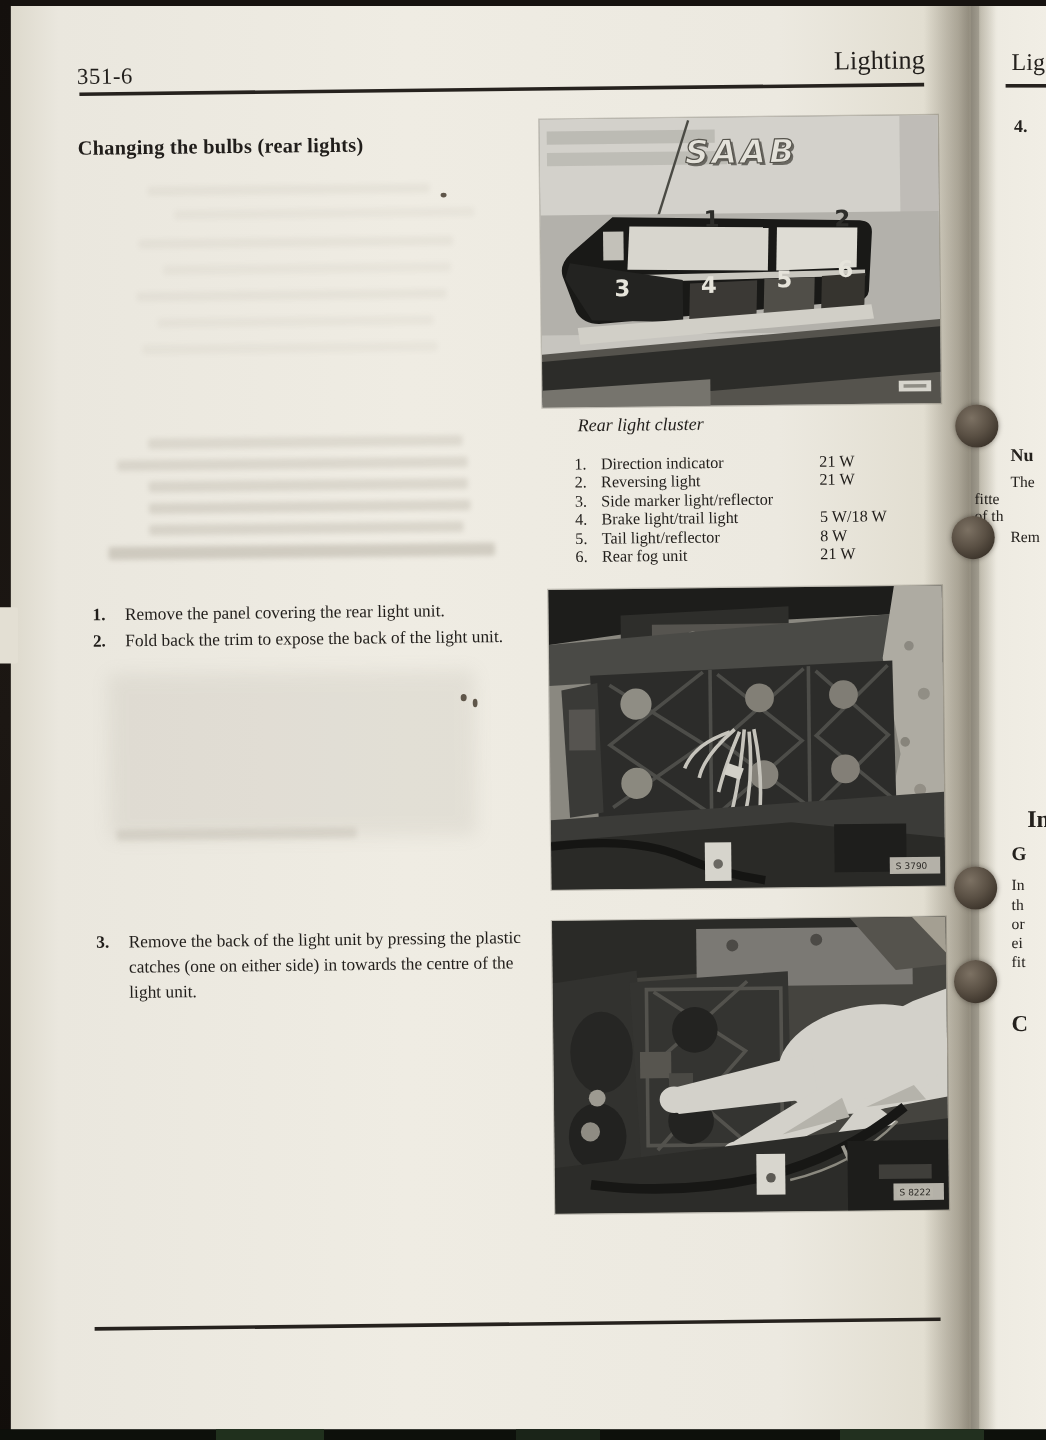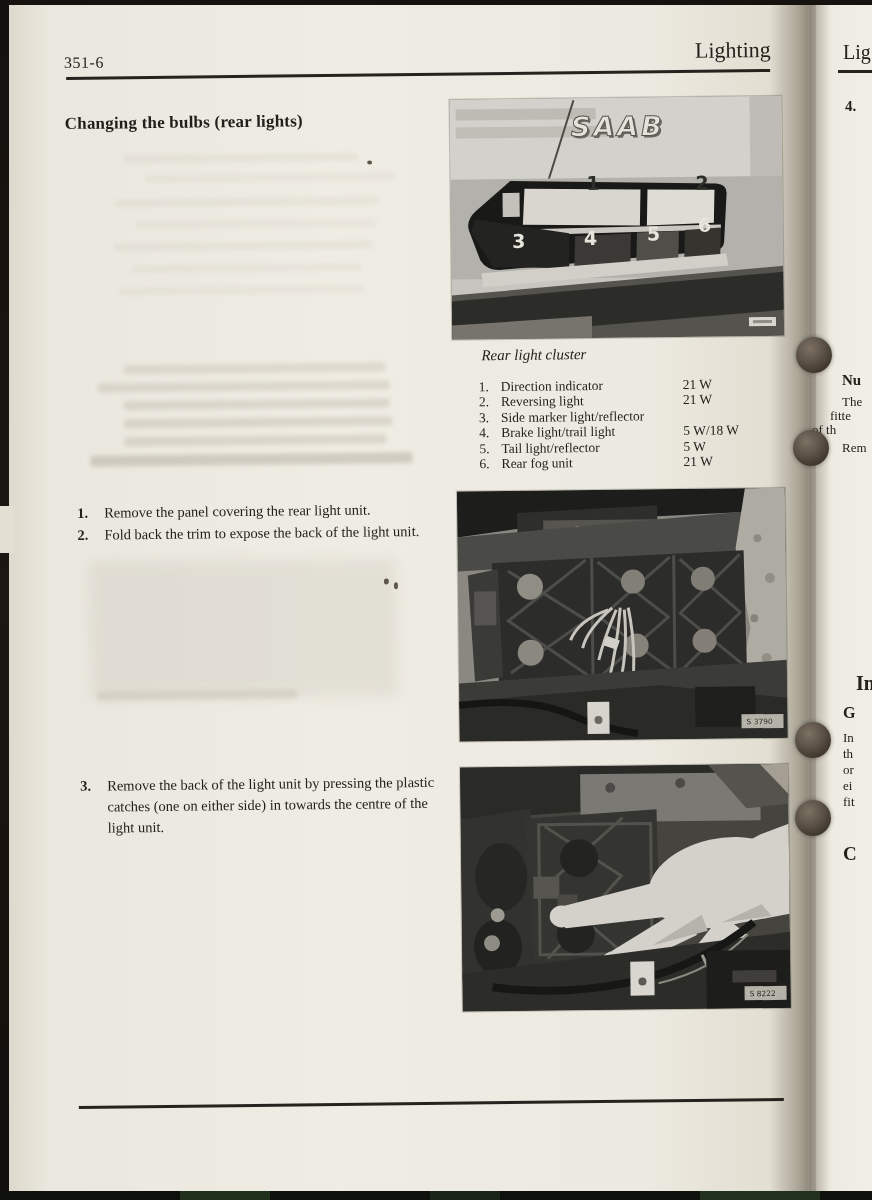--- a/index.html
+++ b/index.html
@@ -27,21 +27,21 @@
   .edge-top{position:absolute;left:0;top:0;width:872px;height:5px;background:#16120f;}
   .edge-left{position:absolute;left:0;top:0;width:9px;height:1200px;background:linear-gradient(to bottom,#14100d,#1c1713 50%,#120e0b);}
   .edge-bottom{position:absolute;left:0;top:1191px;width:872px;height:9px;background:#0d100b;z-index:40;}
   .edge-bottom .patch{position:absolute;top:0;height:9px;}
   .left-tab{position:absolute;left:0;top:506px;width:15px;height:47px;background:#e3dfd3;border-radius:0 2px 2px 0;z-index:5;}
   
   .content{
     position:absolute;left:0;top:0;width:872px;height:1200px;
     transform:rotate(-0.65deg);transform-origin:420px 590px;
   }
-  .hdr-num{font-size:16px;letter-spacing:0.5px;}
+  .hdr-num{font-size:19px;letter-spacing:0.5px;}
   .hdr-title{font-size:22px;}
   .rule{background:#26221e;}
   .doc-heading{font-size:17px;font-weight:bold;letter-spacing:0.2px;}
   .caption{font-style:italic;font-size:15px;}
   .bulb-row{position:relative;height:15.4px;font-size:13.5px;white-space:nowrap;}
   .bulb-num{position:absolute;left:0;top:0;}
   .bulb-label{position:absolute;left:22px;top:0;}
   .bulb-watt{position:absolute;left:204px;top:0;font-family:Liberation Serif, serif;}
   .step{position:relative;font-size:14.5px;line-height:21px;}
   .step-num{position:absolute;left:0;top:0;font-weight:bold;}
@@ -169,21 +169,21 @@
       <span class="bulb-watt"></span>
     </div>
     <div class="bulb-row">
       <span class="bulb-num">4.</span>
       <span class="bulb-label">Brake light/trail light</span>
       <span class="bulb-watt">5 W/18 W</span>
     </div>
     <div class="bulb-row">
       <span class="bulb-num">5.</span>
       <span class="bulb-label">Tail light/reflector</span>
-      <span class="bulb-watt">5 W</span>
+      <span class="bulb-watt">8 W</span>
     </div>
     <div class="bulb-row">
       <span class="bulb-num">6.</span>
       <span class="bulb-label">Rear fog unit</span>
       <span class="bulb-watt">21 W</span>
     </div>
   </div>
 
   <div class="abs" style="left:78px;top:499px;width:345px;">
     <div class="step" style="margin-bottom:1px;">
@@ -339,21 +339,21 @@
   <div class="abs rule" style="left:73px;top:1102px;width:705px;height:2.5px;"></div>
 </div>
 
 <div class="np">
   <div class="abs" style="left:843px;top:41px;font-size:20px;z-index:25;">Lig</div>
   <div class="abs rule" style="left:838px;top:70px;width:34px;height:3px;z-index:25;"></div>
   <div class="abs" style="left:845px;top:98px;font-size:15px;font-weight:bold;z-index:25;">4.</div>
 
   <div class="abs" style="left:842px;top:372px;font-size:15px;font-weight:bold;z-index:25;">Nu</div>
   <div class="abs np-line" style="left:842px;top:395px;z-index:25;">The</div>
-  <div class="abs np-line" style="left:830px;top:409px;z-index:25;">fitte</div>
+  <div class="abs np-line" style="left:812px;top:409px;z-index:25;">fitte</div>
   <div class="abs np-line" style="left:812px;top:423px;z-index:25;">of th</div>
   <div class="abs np-line" style="left:842px;top:441px;z-index:25;">Rem</div>
 
   <div class="abs" style="left:856px;top:672px;font-size:20px;font-weight:bold;z-index:25;">In</div>
   <div class="abs" style="left:843px;top:704px;font-size:16px;font-weight:bold;z-index:25;">G</div>
   <div class="abs np-line" style="left:843px;top:731px;z-index:25;">In</div>
   <div class="abs np-line" style="left:843px;top:747px;z-index:25;">th</div>
   <div class="abs np-line" style="left:843px;top:763px;z-index:25;">or</div>
   <div class="abs np-line" style="left:843px;top:779px;z-index:25;text-align:right;">ei</div>
   <div class="abs np-line" style="left:843px;top:795px;z-index:25;">fit</div>

